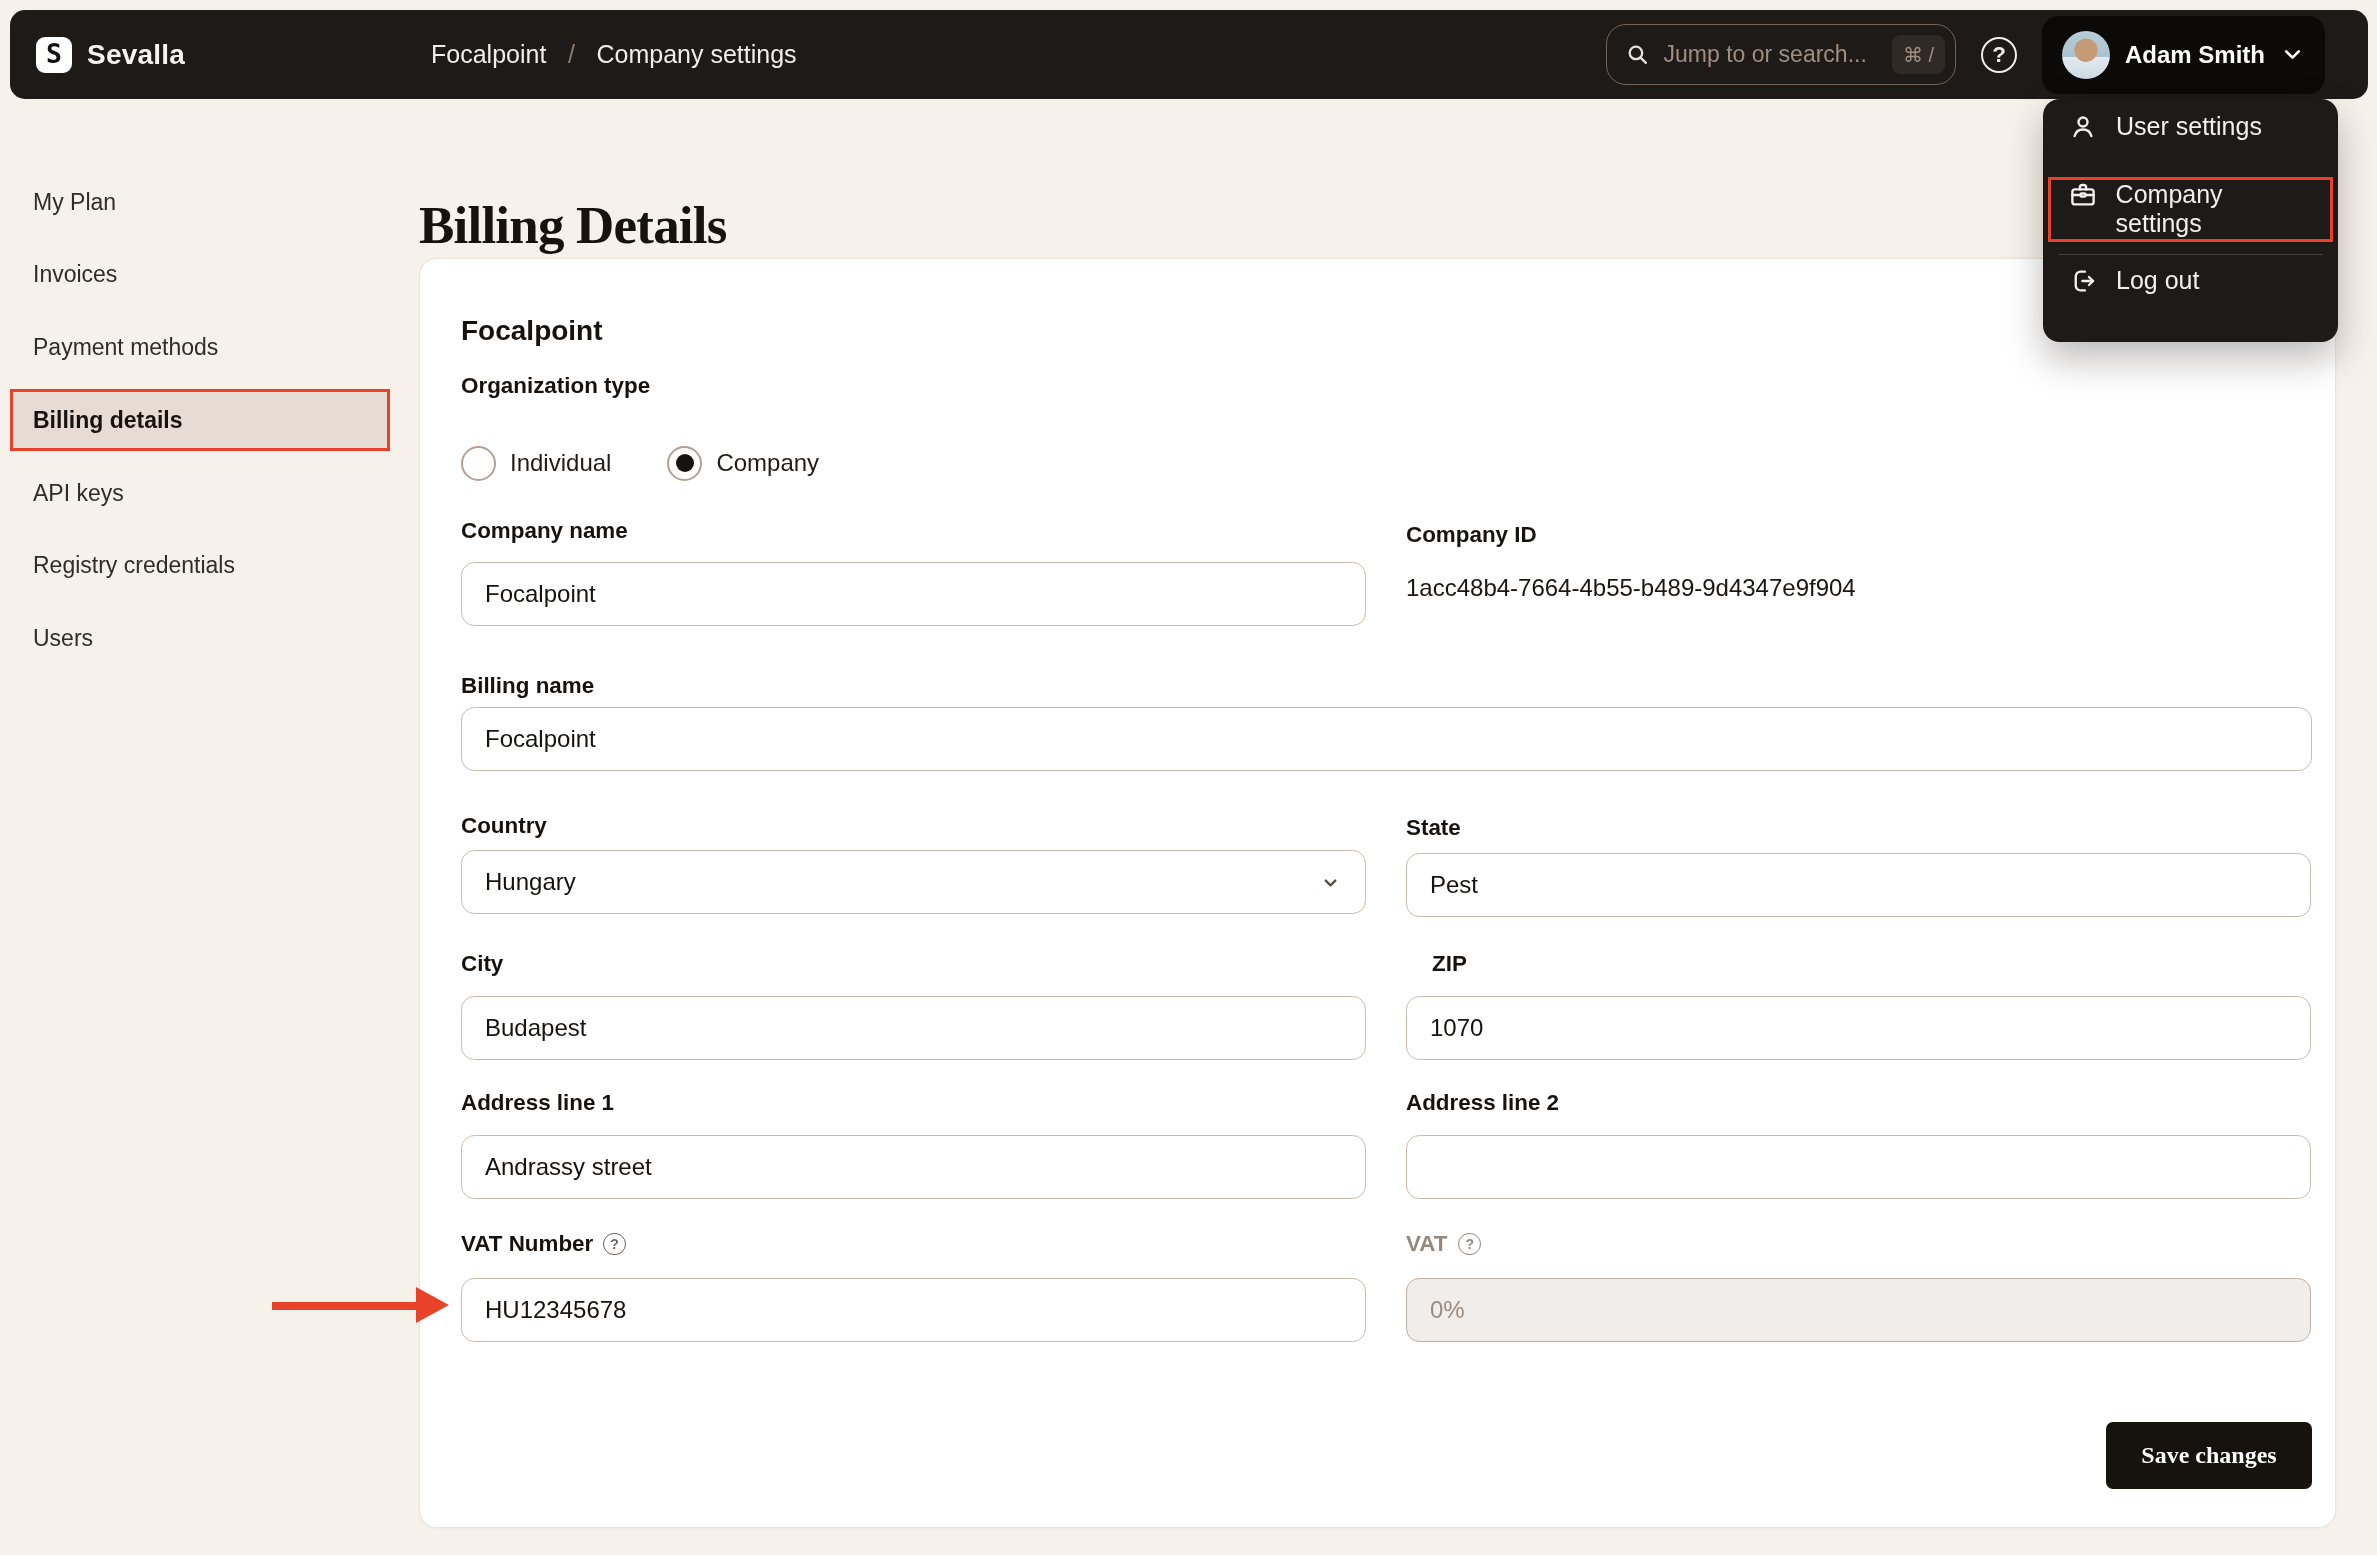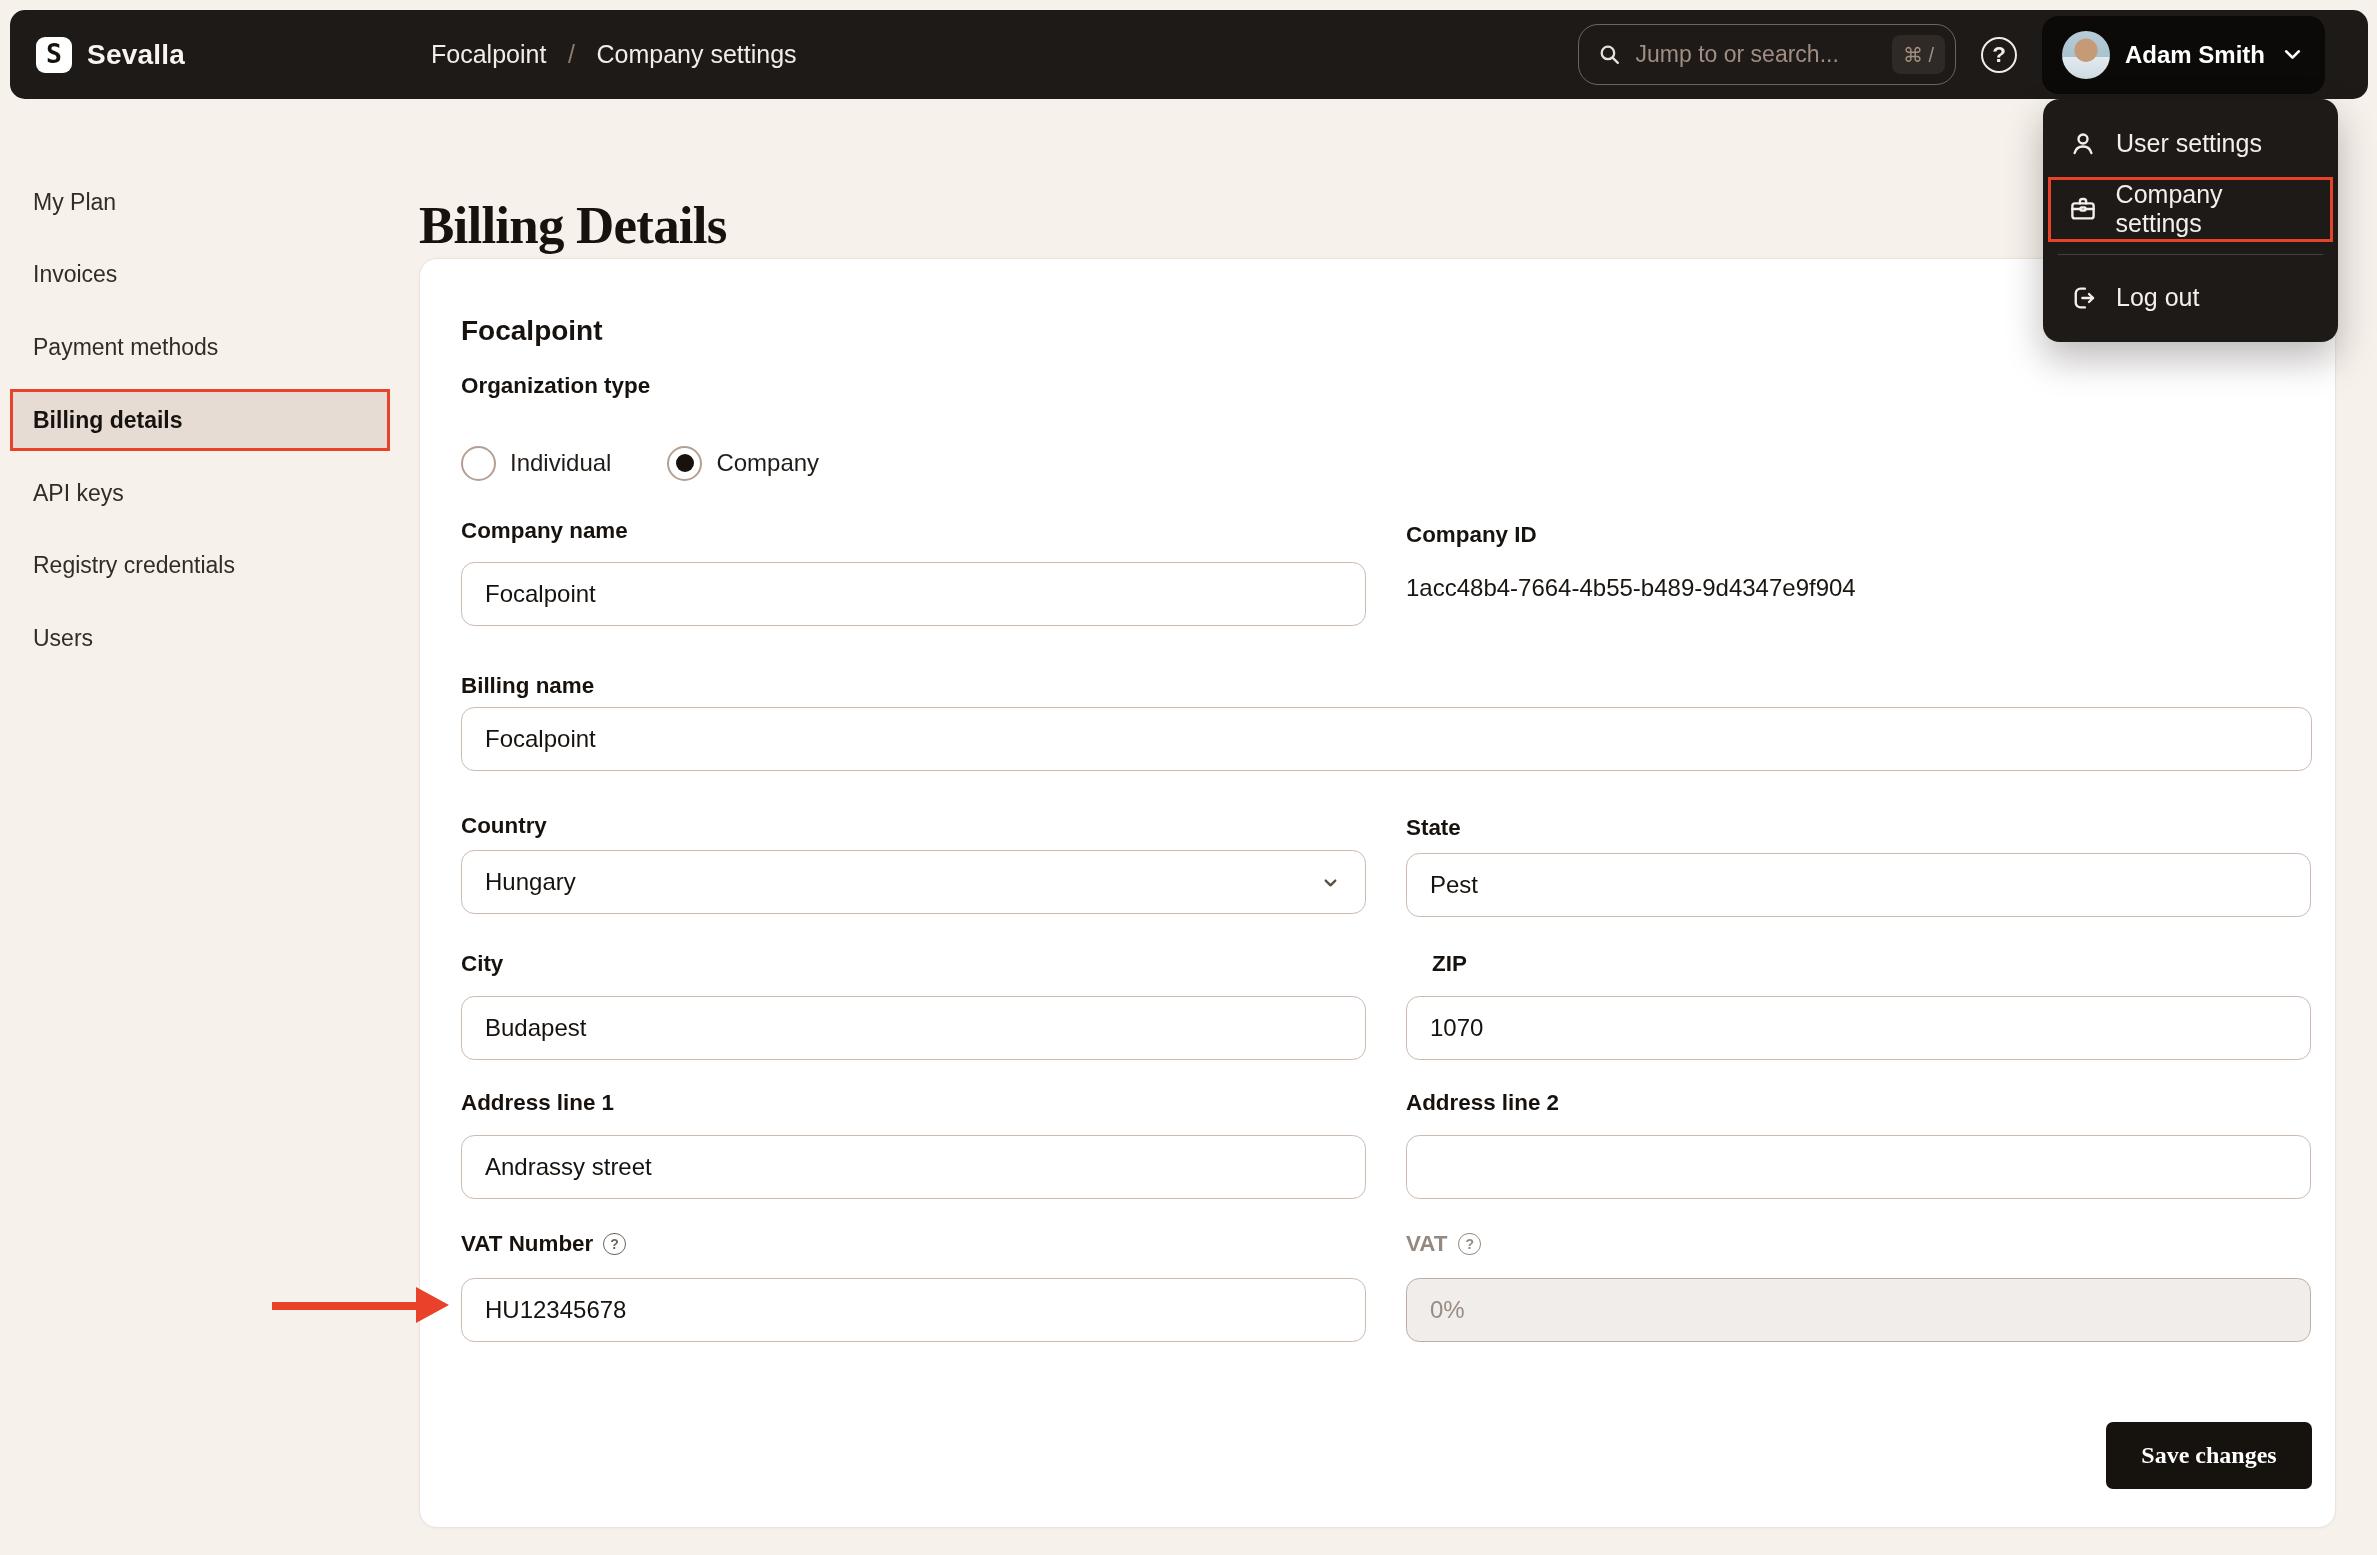--- a/index.html
+++ b/index.html
@@ -21,21 +21,21 @@
     color:#15110e;font-weight:700;font-family:"DejaVu Sans Mono",monospace;font-size:26.5px;line-height:1;
   }
   .brand-name{color:#f7f4f1;font-size:28px;font-weight:600;letter-spacing:0.2px;}
   .breadcrumb{
     position:absolute;left:421px;top:0;height:100%;
     display:flex;align-items:center;gap:21.6px;font-size:25px;color:#f1edea;font-weight:500;
   }
   .crumb-sep{color:#8b7a6e;font-weight:400;}
   .topbar-right{position:absolute;right:43px;top:0;height:100%;display:flex;align-items:center;gap:25px;}
   .search{
-    width:378px;height:61px;border:1.7px solid rgba(199,174,157,.5);border-radius:20px;
+    width:350px;height:61px;border:1.7px solid rgba(199,174,157,.5);border-radius:20px;
     display:flex;align-items:center;gap:11.6px;padding:0 10px 0 18px;box-sizing:border-box;
   }
   .search svg{flex:0 0 auto;}
   .search input{
     flex:1;min-width:0;background:transparent;border:none;outline:none;
     color:#a5948a;font-size:23px;font-family:inherit;
   }
   .search input::placeholder{color:#a08e82;opacity:1;}
   .kbd{background:#2f2a25;border-radius:8.3px;color:#a08e82;font-size:20px;padding:7.5px 10.8px;white-space:nowrap;}
   .help-btn{
@@ -54,21 +54,21 @@
       linear-gradient(180deg,#b7cdd8 0%, #a9c2cf 54%, #e3eaef 55%, #cdd9e2 100%);
   }
   .user-name{color:#ffffff;font-size:24px;font-weight:600;}
   
   .user-menu{
     position:absolute;left:2043px;top:99px;width:295px;box-sizing:border-box;
     background:#1e1a17;border-radius:16.6px;padding:13.3px 10px;
     box-shadow:0 16.6px 37px rgba(20,12,6,.28);z-index:6;
   }
   .menu-item{
-    height:63px;display:flex;align-items:center;gap:18px;padding:0 15px;
+    height:63px;display:flex;align-items:flex-start;gap:18px;padding:0 15px;
     color:#f3efec;font-size:25px;font-weight:500;cursor:pointer;box-sizing:border-box;
   }
   .menu-item.highlighted{
     border:3.3px solid #e8432a;margin:1.7px -5px;padding:0 16.6px;height:65px;
   }
   .menu-divider{border:none;border-top:1.7px solid #46403a;margin:11.6px 5px;}
   .menu-item svg{flex:0 0 auto;}
   
   .sidebar{position:absolute;left:10px;top:171px;width:380px;}
   .side-item{

